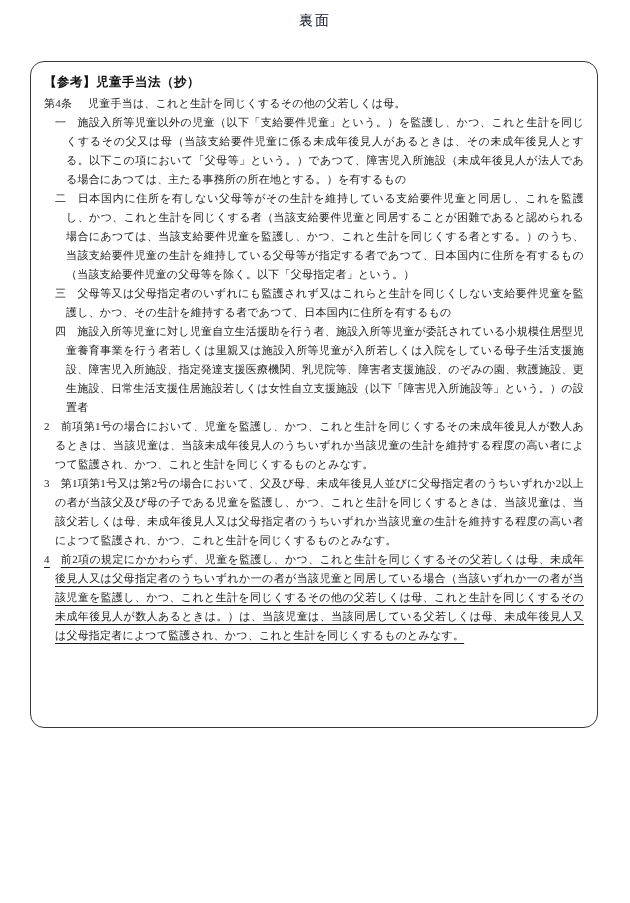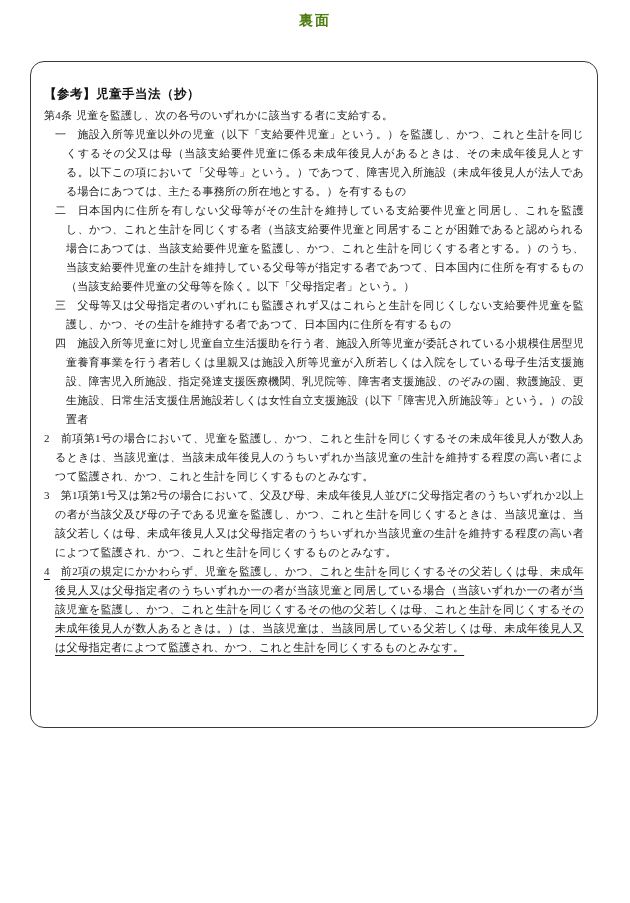--- a/index.html
+++ b/index.html
@@ -15,34 +15,34 @@
     color: #1a1a1a;
     -webkit-font-smoothing: antialiased;
   }
   .page-title {
     position: absolute;
     top: 12px;
     left: 0;
     width: 100%;
     text-align: center;
     font-size: 14px;
-    font-weight: bold;
+    font-weight: normal;
     letter-spacing: 2px;
-    color: #4d7c0f;
+    color: #0f172a;
   }
   .content-box {
     position: absolute;
     left: 30px;
     top: 61px;
     width: 568px;
     height: 667px;
     box-sizing: border-box;
     border: 1.5px solid #3a3a3a;
     border-radius: 14px;
-    padding: 20px 13px 0 13px;
+    padding: 8px 13px 0 13px;
     overflow: hidden;
     background: #ffffff;
   }
   .law-heading {
     font-family: "Liberation Sans", "DejaVu Sans", sans-serif;
     font-weight: 600;
     font-size: 12.5px;
     line-height: 24px;
     letter-spacing: 0.5px;
     color: #111;
@@ -70,40 +70,40 @@
   }
   
   p.para {
     padding-left: 11px;
     text-indent: -11px;
   }
   .num {
     margin-right: 11px;
   }
   .num-article {
-    margin-right: 4px;
+    margin-right: 16px;
   }
   p.underlined, p.underlined .num {
     text-decoration: underline;
     text-underline-offset: 3.5px;
     text-decoration-thickness: 0.8px;
     text-decoration-color: #1a1a1a;
   }
 </style>
 </head>
 <body>
 
 <div class="page-title">裏面</div>
 
 <div class="content-box">
   <div class="law-heading">【参考】児童手当法（抄）</div>
 
   <div class="law-text">
 
-    <p class="article"><span class="num-article">第4条</span><span>児童を監護し、次の各号のいずれかに該当する者に支給する。</span></p>
+    <p class="article"><span class="num-article">第4条</span><span>児童手当は、これと生計を同じくするその他の父若しくは母。</span></p>
 
     <p class="item"><span class="num">一</span><span>施設入所等児童以外の児童（以下「支給要件児童」という。）を監護し、かつ、これと生計を同じくするその父又は母（当該支給要件児童に係る未成年後見人があるときは、その未成年後見人とする。以下この項において「父母等」という。）であつて、障害児入所施設（未成年後見人が法人である場合にあつては、主たる事務所の所在地とする。）を有するもの</span></p>
 
     <p class="item"><span class="num">二</span><span>日本国内に住所を有しない父母等がその生計を維持している支給要件児童と同居し、これを監護し、かつ、これと生計を同じくする者（当該支給要件児童と同居することが困難であると認められる場合にあつては、当該支給要件児童を監護し、かつ、これと生計を同じくする者とする。）のうち、当該支給要件児童の生計を維持している父母等が指定する者であつて、日本国内に住所を有するもの（当該支給要件児童の父母等を除く。以下「父母指定者」という。）</span></p>
 
     <p class="item"><span class="num">三</span><span>父母等又は父母指定者のいずれにも監護されず又はこれらと生計を同じくしない支給要件児童を監護し、かつ、その生計を維持する者であつて、日本国内に住所を有するもの</span></p>
 
     <p class="item"><span class="num">四</span><span>施設入所等児童に対し児童自立生活援助を行う者、施設入所等児童が委託されている小規模住居型児童養育事業を行う者若しくは里親又は施設入所等児童が入所若しくは入院をしている母子生活支援施設、障害児入所施設、指定発達支援医療機関、乳児院等、障害者支援施設、のぞみの園、救護施設、更生施設、日常生活支援住居施設若しくは女性自立支援施設（以下「障害児入所施設等」という。）の設置者</span></p>
 
     <p class="para"><span class="num">2</span><span>前項第1号の場合において、児童を監護し、かつ、これと生計を同じくするその未成年後見人が数人あるときは、当該児童は、当該未成年後見人のうちいずれか当該児童の生計を維持する程度の高い者によつて監護され、かつ、これと生計を同じくするものとみなす。</span></p>

